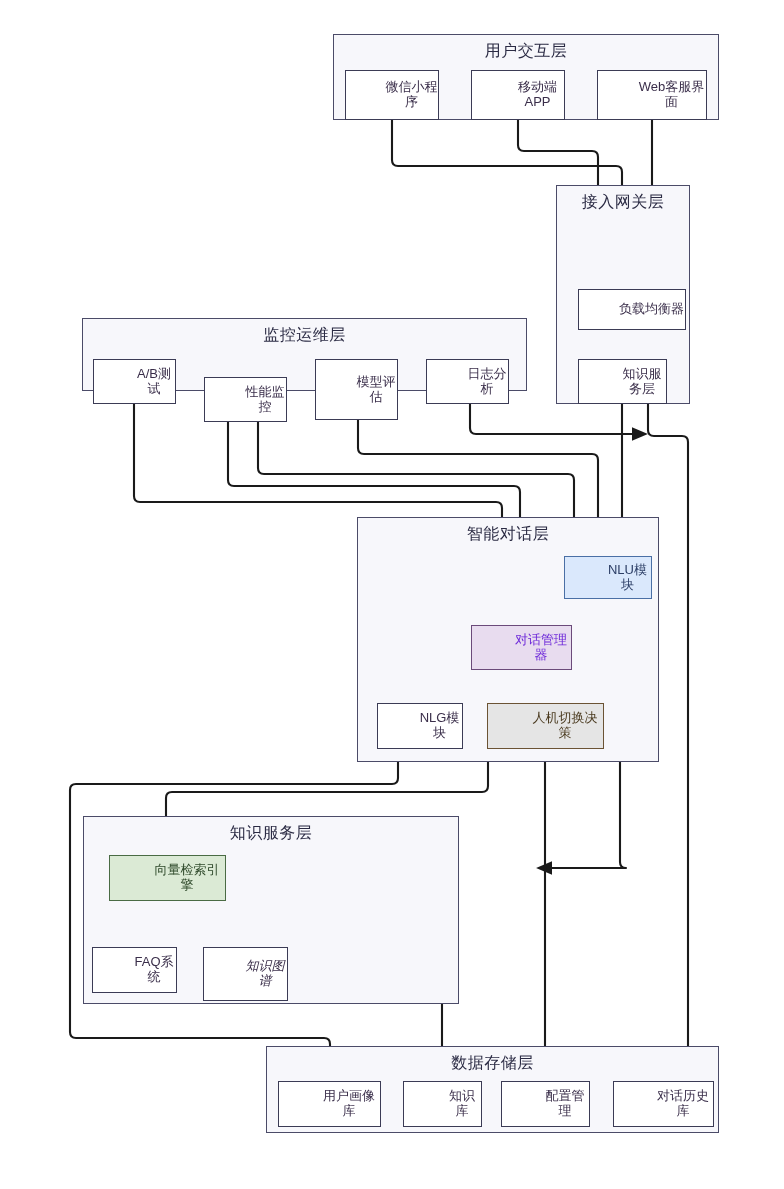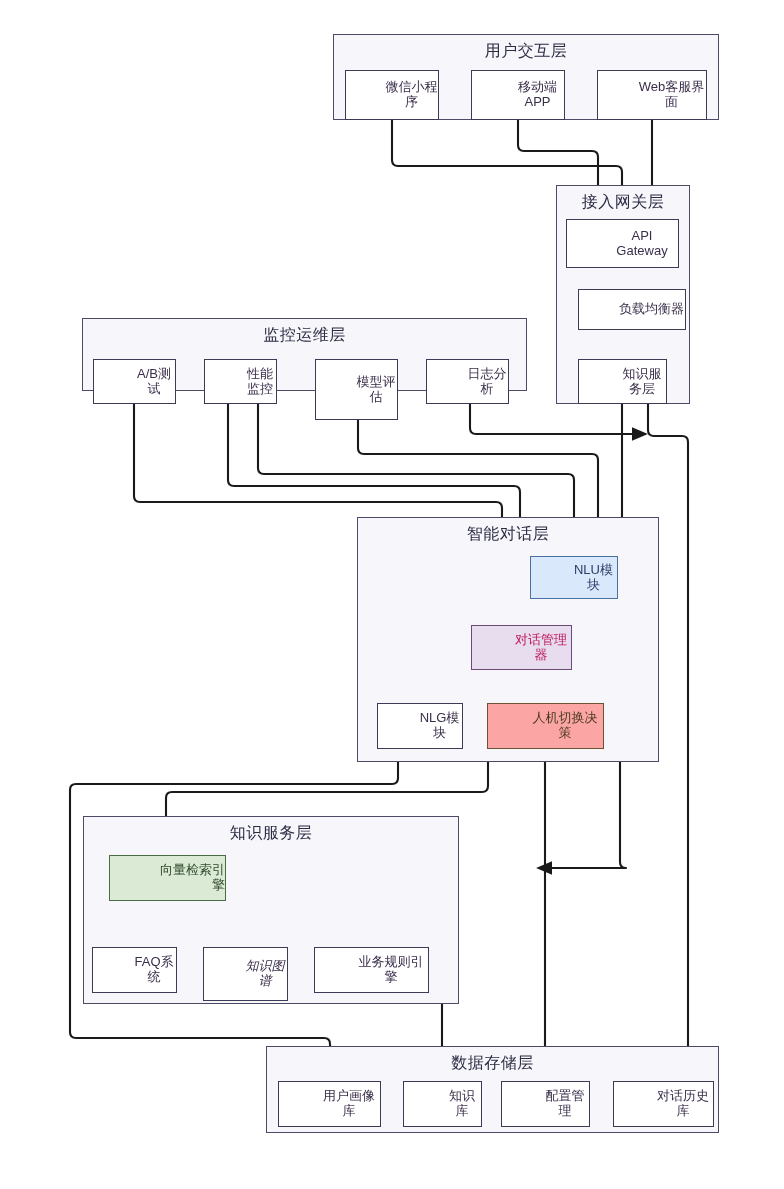--- a/index.html
+++ b/index.html
@@ -10,23 +10,23 @@
 
   .layer{position:absolute;box-sizing:border-box;background:#f7f7fb;
          border:1.6px solid #4b4b68;}
   .layer-title{position:absolute;width:100%;text-align:center;top:6px;left:0;
                font-size:16px;color:#2b2b44;letter-spacing:0.5px;}
 
   .node{position:absolute;box-sizing:border-box;display:flex;align-items:center;
         justify-content:center;background:#ffffff;border:1.7px solid #3b3b55;
         font-size:13px;color:#3a2a4a;text-align:center;line-height:1.15;padding-left:39px;}
   .node.blue{background:#dae8fc;border-color:#4a6fa5;color:#2c3e66;}
-  .node.purple{background:#e8dcef;border-color:#6b4a7a;color:#be185d;}
-  .node.orange{background:#fca5a5;border-color:#6b5334;color:#4a3a1f;}
-  .node.green{background:#dbead5;border-color:#4a6b44;color:#2f4a2b;text-align:right;}
+  .node.purple{background:#e8dcef;border-color:#6b4a7a;color:#6d28d9;}
+  .node.orange{background:#e5e5e5;border-color:#6b5334;color:#4a3a1f;}
+  .node.green{background:#dbead5;border-color:#4a6b44;color:#2f4a2b;}
   .node.plain{color:#3a2e4a;}
 </style>
 </head>
 <body>
 
 <div id="canvas">
 
   <svg class="edges" viewBox="0 0 784 1189" xmlns="http://www.w3.org/2000/svg">
     <defs>
       <marker id="ah" markerWidth="10" markerHeight="10" refX="6.2" refY="3.6" orient="auto" markerUnits="strokeWidth">
@@ -101,37 +101,35 @@
   </div>
 
   <div class="layer" style="left:266px;top:1046px;width:453px;height:87px;">
     <div class="layer-title">数据存储层</div>
   </div>
 
   <div class="node plain" style="left:345px;top:70px;width:94px;height:50px;">微信小程序</div>
   <div class="node plain" style="left:471px;top:70px;width:94px;height:50px;">移动端APP</div>
   <div class="node plain" style="left:597px;top:70px;width:110px;height:50px;">Web客服界面</div>
 
-  <div class="node plain" style="left:566px;top:219px;width:113px;height:49px;">API Gateway</div>
   <div class="node plain" style="left:578px;top:289px;width:108px;height:41px;">负载均衡器</div>
   <div class="node plain" style="left:578px;top:359px;width:89px;height:45px;">知识服务层</div>
 
   <div class="node plain" style="left:93px;top:359px;width:83px;height:45px;">A/B测试</div>
-  <div class="node plain" style="left:204px;top:359px;width:73px;height:45px;">性能监控</div>
+  <div class="node plain" style="left:204px;top:377px;width:83px;height:45px;">性能监控</div>
   <div class="node plain" style="left:315px;top:359px;width:83px;height:61px;">模型评估</div>
   <div class="node plain" style="left:426px;top:359px;width:83px;height:45px;">日志分析</div>
 
-  <div class="node blue" style="left:530px;top:556px;width:88px;height:43px;">NLU模块</div>
+  <div class="node blue" style="left:564px;top:556px;width:88px;height:43px;">NLU模块</div>
   <div class="node purple" style="left:471px;top:625px;width:101px;height:45px;">对话管理器</div>
   <div class="node plain" style="left:377px;top:703px;width:86px;height:46px;">NLG模块</div>
   <div class="node orange" style="left:487px;top:703px;width:117px;height:46px;">人机切换决策</div>
 
   <div class="node green" style="left:109px;top:855px;width:117px;height:46px;">向量检索引擎</div>
   <div class="node plain" style="left:92px;top:947px;width:85px;height:46px;">FAQ系统</div>
   <div class="node plain" style="left:203px;top:947px;width:85px;height:54px;font-style:italic;">知识图谱</div>
-  <div class="node plain" style="left:314px;top:947px;width:115px;height:46px;">业务规则引擎</div>
 
   <div class="node plain" style="left:278px;top:1081px;width:103px;height:46px;">用户画像库</div>
   <div class="node plain" style="left:403px;top:1081px;width:79px;height:46px;">知识库</div>
   <div class="node plain" style="left:501px;top:1081px;width:89px;height:46px;">配置管理</div>
   <div class="node plain" style="left:613px;top:1081px;width:101px;height:46px;">对话历史库</div>
 
 </div>
 
 </body></html>

